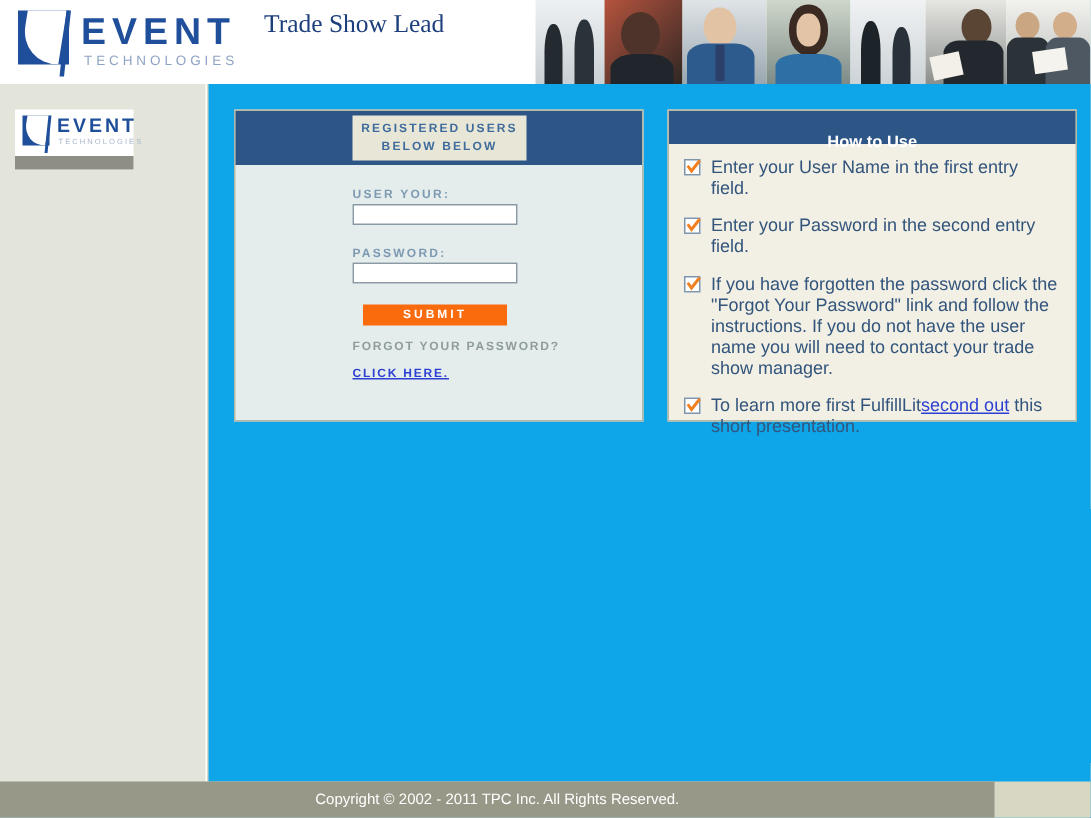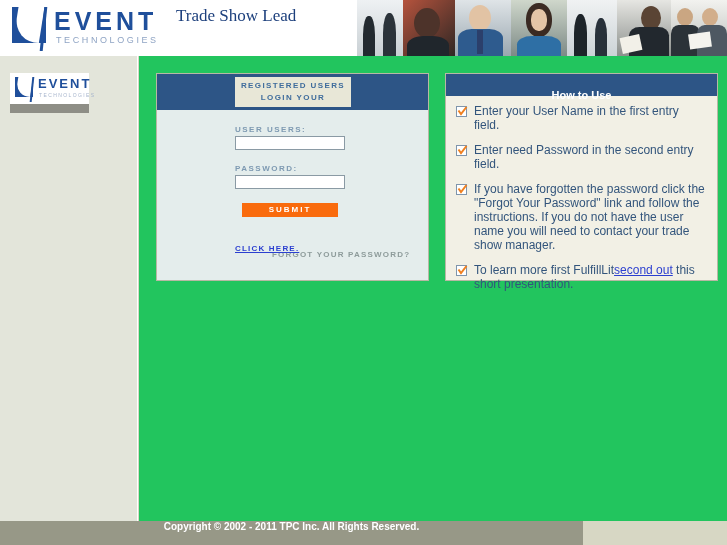--- a/index.html
+++ b/index.html
@@ -168,21 +168,21 @@
     left: 0; bottom: 0;
     width: 79px; height: 9px;
     background: #8e8e86;
   }
 
   #main {
     position: absolute;
     left: 139px; top: 0;
     width: 588px;
     height: 465px;
-    background: #22c55e;
+    background: #0ea5e9;
     text-decoration: underline;
   }
 
   
   .panel {
     position: absolute;
     border: 1px solid #b8b8a4;
     box-sizing: border-box;
     background: #e4edec;
   }
@@ -252,26 +252,25 @@
     font-size: 8px;
     font-weight: bold;
     letter-spacing: 2px;
     font-family: "Liberation Sans", sans-serif;
     cursor: pointer;
     padding: 0;
     line-height: 14px;
   }
   #forgot-text {
     position: absolute;
-    left: 78px; top: 140px;
+    left: 78px; top: 116px;
     font-size: 8px;
     font-weight: bold;
     letter-spacing: 1.2px;
     color: #8e9c9b;
-    margin-left: 37px;
   }
   #forgot-link {
     position: absolute;
     left: 78px; top: 134px;
     font-size: 8px;
     font-weight: bold;
     letter-spacing: 1.2px;
     color: #2b3fd0;
     text-decoration: underline;
     cursor: pointer;
@@ -319,26 +318,25 @@
   }
   .help-text a {
     color: #2b3fd0;
     text-decoration: underline;
   }
 
   
   #footer {
     position: absolute;
     left: 0; top: 521px;
-    width: 583px; height: 24px;
+    width: 663px; height: 24px;
     background: #979887;
     display: flex;
-    align-items: flex-start;
+    align-items: center;
     justify-content: center;
-    font-weight: bold;
   }
   #footer span {
     color: #ffffff;
     font-size: 10px;
   }
 </style>
 </head>
 <body>
 
 <div id="page">
@@ -412,25 +410,25 @@
         <div class="s-bar"></div>
       </div>
     </div>
 
     <div id="main">
 
       <div id="login-panel" class="panel">
         <div id="login-head" class="panel-head">
           <div id="login-head-box">
             <span>REGISTERED USERS</span>
-            <span>LOGIN YOUR</span>
+            <span>BELOW BELOW</span>
           </div>
         </div>
         <div id="login-body">
-          <label id="username-label" class="field-label">USER USERS:</label>
+          <label id="username-label" class="field-label">USER YOUR:</label>
           <input id="username-input" class="text-input" type="text" value="" style="">
           <label id="password-label" class="field-label">PASSWORD:</label>
           <input id="password-input" class="text-input" type="password" value="" style="">
           <button id="submit-button">SUBMIT</button>
           <div id="forgot-text">FORGOT YOUR PASSWORD?</div>
           <a id="forgot-link" href="#">CLICK HERE.</a>
         </div>
       </div>
 
       <div id="help-panel" class="panel">
@@ -447,21 +445,21 @@
             </span>
             <span class="help-text">Enter your User Name in the first entry field.</span>
           </div>
 
           <div class="help-item">
             <span class="check-icon">
               <svg width="11" height="11" viewBox="0 0 11 11">
                   <path d="M1.5 4.5 L4 8 L9.5 1" stroke="#f08020" stroke-width="2" fill="none"></path>
                 </svg>
             </span>
-            <span class="help-text">Enter need Password in the second entry field.</span>
+            <span class="help-text">Enter your Password in the second entry field.</span>
           </div>
 
           <div class="help-item">
             <span class="check-icon">
               <svg width="11" height="11" viewBox="0 0 11 11">
                   <path d="M1.5 4.5 L4 8 L9.5 1" stroke="#f08020" stroke-width="2" fill="none"></path>
                 </svg>
             </span>
             <span class="help-text">If you have forgotten the password click the "Forgot Your Password" link and follow the instructions. If you do not have the user name you will need to contact your trade show manager.</span>
           </div>

